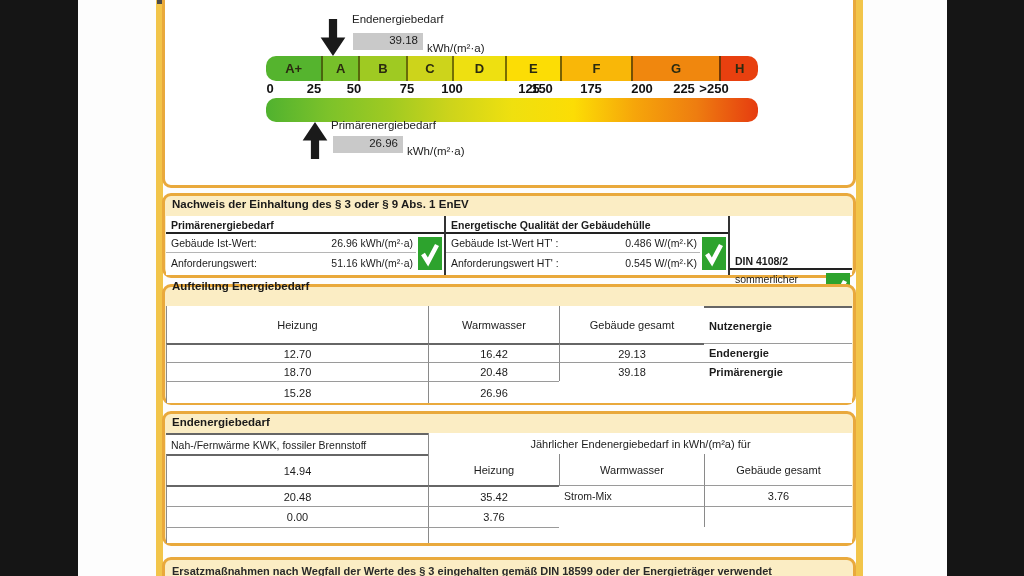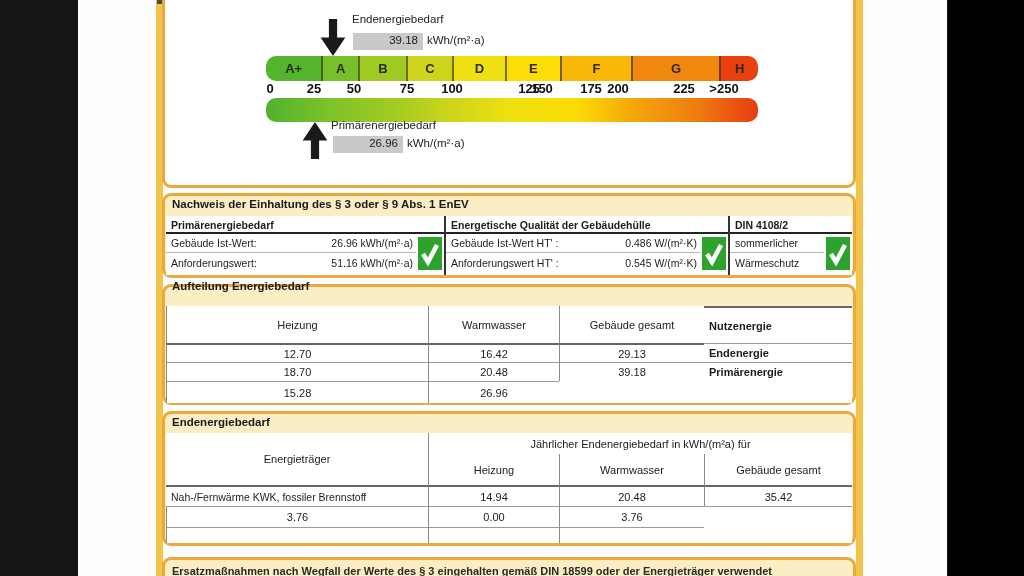--- a/index.html
+++ b/index.html
@@ -1,53 +1,53 @@
 <!DOCTYPE html>
 <html><head>
 <meta charset="utf-8">
 <style>
   html,body{margin:0;padding:0;background:#000;}
-  .frame{position:relative;width:948px;height:576px;background:#fdfdfd;overflow:hidden;
+  .frame{position:relative;width:1024px;height:576px;background:#fdfdfd;overflow:hidden;
          font-family:"Liberation Sans","DejaVu Sans",sans-serif;color:#1c1c1c;text-decoration:underline;}
   .bar-black{position:absolute;top:0;height:576px;background:#151515;}
   .bar-left{left:0;width:78px;}
   .bar-right{left:947px;width:77px;}
   .gold-line{position:absolute;top:0;height:576px;width:7px;background:#f2c54a;}
   .gl-left{left:156px;} .gl-right{left:856px;}
   .sliver{position:absolute;top:0;}
   .sbox{position:absolute;left:162px;width:694px;box-sizing:border-box;
         border:3px solid #e9a93c;border-radius:9px;background:#fbedc4;}
   .s1{top:-14px;height:202px;background:#ffffff;}
   .s2{top:193px;height:85px;}
   .s3{top:284px;height:121px;}
   .s4{top:411px;height:135px;}
   .s5{top:557px;height:40px;}
   .sec-title{position:absolute;font-size:11.5px;font-weight:bold;color:#1a1a1a;white-space:nowrap;}
   
   .arrow{position:absolute;width:26px;height:37px;}
   .lbl{position:absolute;font-size:11.5px;color:#222;white-space:nowrap;}
   .valbox{position:absolute;width:70px;height:17px;background:#c9c9c9;font-size:11.5px;
           text-align:right;padding:1px 5px 0 0;box-sizing:border-box;}
-  .unit{position:absolute;font-size:11.5px;color:#222;white-space:nowrap;}
+  .unit{position:absolute;font-size:11.5px;color:#222;white-space:nowrap;margin-top:8px;}
   .band{position:absolute;left:266px;top:56px;width:492px;height:25px;display:flex;
         border-radius:10px;overflow:hidden;}
   .bseg{display:flex;align-items:center;justify-content:center;font-size:13px;font-weight:bold;color:#2b2b10;}
   .bseg+.bseg{border-left:2px solid rgba(50,50,0,0.65);}
   .b0{flex:57;} .b1{flex:36;} .b2{flex:47;} .b3{flex:46;} .b4{flex:52;}
   .b5{flex:55;} .b6{flex:71;} .b7{flex:89;} .b8{flex:38;}
   .tickstrip{position:absolute;left:266px;top:81px;width:492px;height:17px;background:#fff;}
   .tick{position:absolute;top:0;transform:translateX(-50%);font-size:13px;font-weight:bold;color:#111;white-space:nowrap;}
   .gradbar{position:absolute;left:266px;top:98px;width:492px;height:24px;border-radius:10px;
            background:linear-gradient(to right,#50b22f,#7cc22a,#9fca22,#cdd41b,#efe00f,#fcdd05,#f6a50a,#ee7d10,#e63c10);}
   
   .ntable{position:absolute;left:166px;top:216px;width:686px;height:59px;background:#fff;display:flex;}
   .ngroup{display:grid;grid-template-rows:18px 19px 19px;box-sizing:border-box;}
   .g1{width:278px;grid-template-columns:1fr 28px;}
   .g2{width:282px;grid-template-columns:1fr 28px;}
-  .g3{width:122px;grid-template-columns:1fr 28px;}
+  .g3{width:122px;grid-template-columns:1fr 28px;margin-top:36px;}
   .gtitle{grid-column:1/3;grid-row:1;font-size:10.5px;font-weight:bold;padding:3px 0 0 5px;
           border-bottom:2px solid #222;white-space:nowrap;overflow:hidden;}
   .nrow{display:flex;justify-content:space-between;align-items:center;
         padding:0 3px 0 5px;font-size:10.5px;white-space:nowrap;overflow:hidden;gap:45px;}
   .nrowA{grid-column:1;grid-row:2;border-bottom:1px solid #b5b5b5;}
   .nrowB{grid-column:1;grid-row:3;}
   .gcheck{grid-column:2;grid-row:2/4;display:flex;align-items:center;justify-content:center;}
   .ndiv{width:2px;background:#333;}
   
   .gtab{position:absolute;background:#fff;display:grid;font-size:11px;}
@@ -103,23 +103,23 @@
 
   <div class="tickstrip">
     <span class="tick" style="left:4px;">0</span>
     <span class="tick" style="left:48px;">25</span>
     <span class="tick" style="left:88px;">50</span>
     <span class="tick" style="left:141px;">75</span>
     <span class="tick" style="left:186px;">100</span>
     <span class="tick" style="left:231px;margin-left:32px;">125</span>
     <span class="tick" style="left:276px;">150</span>
     <span class="tick" style="left:325px;">175</span>
-    <span class="tick" style="left:352px;">200</span>
+    <span class="tick" style="left:376px;">200</span>
     <span class="tick" style="left:418px;">225</span>
-    <span class="tick" style="left:458px;">&gt;250</span>
+    <span class="tick" style="left:448px;">&gt;250</span>
   </div>
 
   <div class="gradbar"></div>
 
   <svg class="arrow" style="left:302px;top:122px;" viewBox="0 0 24 36">
     <path d="M12 0 L24 18 H16 V36 H8 V18 H0 Z" fill="#1a1a1a"></path>
   </svg>
   <div class="lbl" style="left:331px;top:119px;">Primärenergiebedarf</div>
   <div class="valbox" style="left:333px;top:136px;">26.96</div>
   <div class="unit" style="left:407px;top:137px;">kWh/(m²·a)</div>
@@ -201,31 +201,31 @@
 
     <div class="cell noL left boldc">Primärenergie</div>
     <div class="cell">15.28</div>
     <div class="cell">26.96</div>
   </div>
 
   <div class="sbox s4"></div>
   <div class="sec-title" style="left:172px;top:416px;">Endenergiebedarf</div>
 
   <div class="gtab t4">
-    <div class="cell noL noT" style="grid-column:1;grid-row:1/3;">Energieträger</div>
     <div class="cell noT" style="grid-column:2/5;grid-row:1;">Jährlicher Endenergiebedarf in kWh/(m²a) für</div>
     <div class="cell noT" style="grid-column:2;grid-row:2;">Heizung</div>
     <div class="cell noT" style="grid-column:3;grid-row:2;">Warmwasser</div>
     <div class="cell noT" style="grid-column:4;grid-row:2;">Gebäude gesamt</div>
 
     <div class="cell noL thickT left small">Nah-/Fernwärme KWK, fossiler Brennstoff</div>
     <div class="cell thickT">14.94</div>
     <div class="cell thickT">20.48</div>
     <div class="cell thickT">35.42</div>
 
+    <div class="cell noL left small">Strom-Mix</div>
     <div class="cell">3.76</div>
     <div class="cell">0.00</div>
     <div class="cell">3.76</div>
 
     <div class="cell noL left small"></div>
     <div class="cell"></div>
     <div class="cell"></div>
     <div class="cell"></div>
   </div>
 

